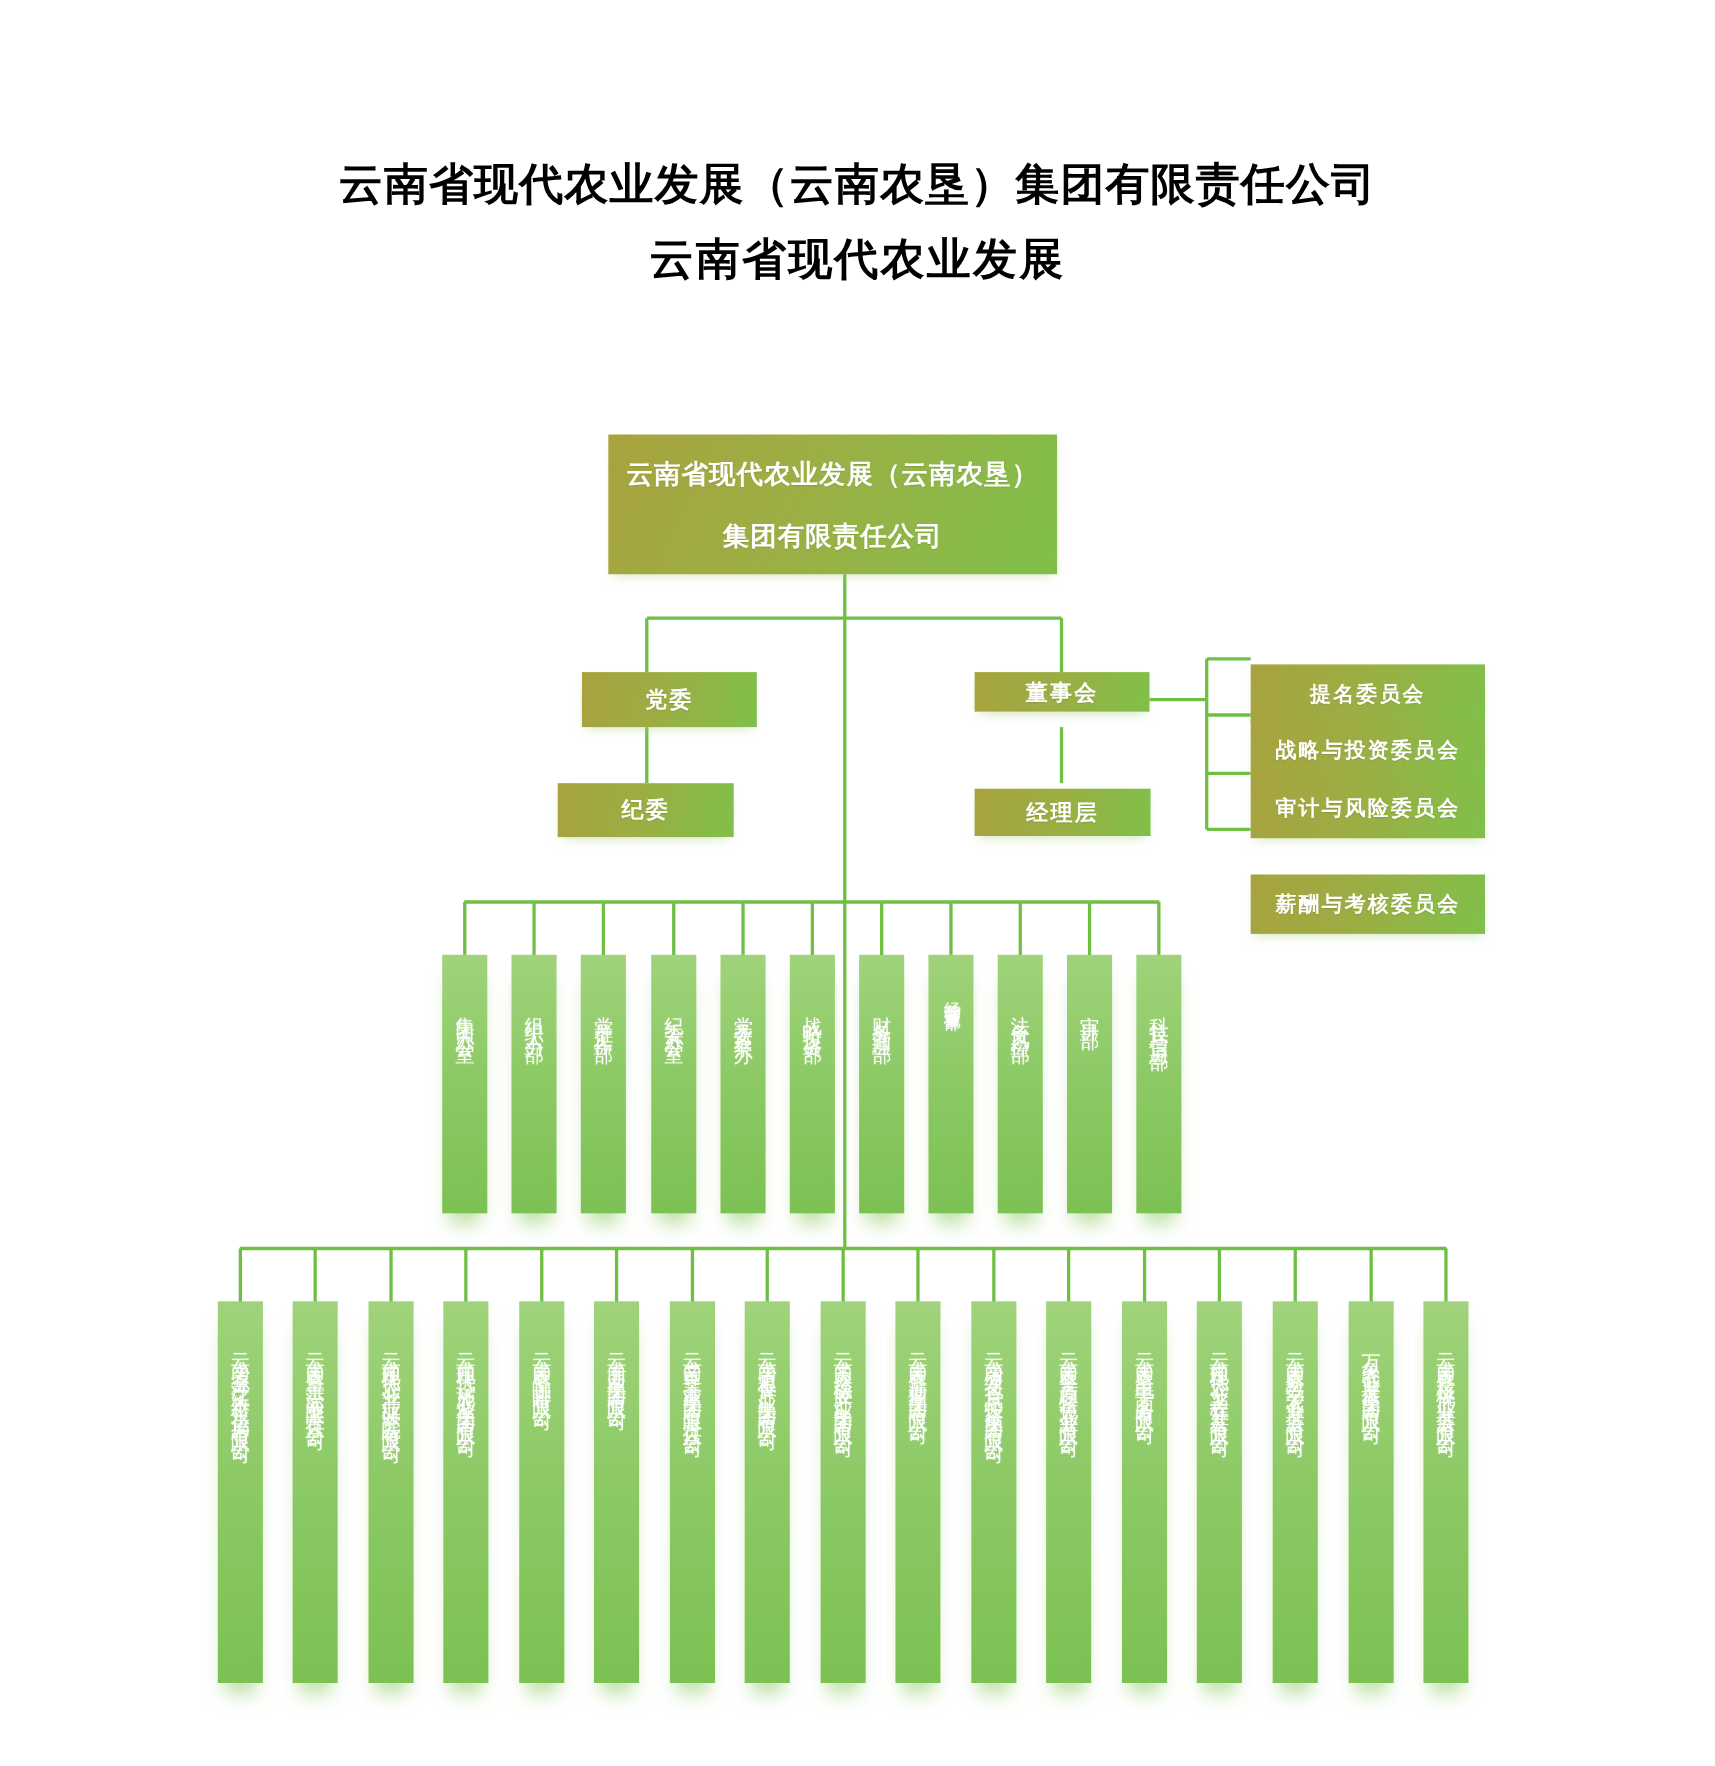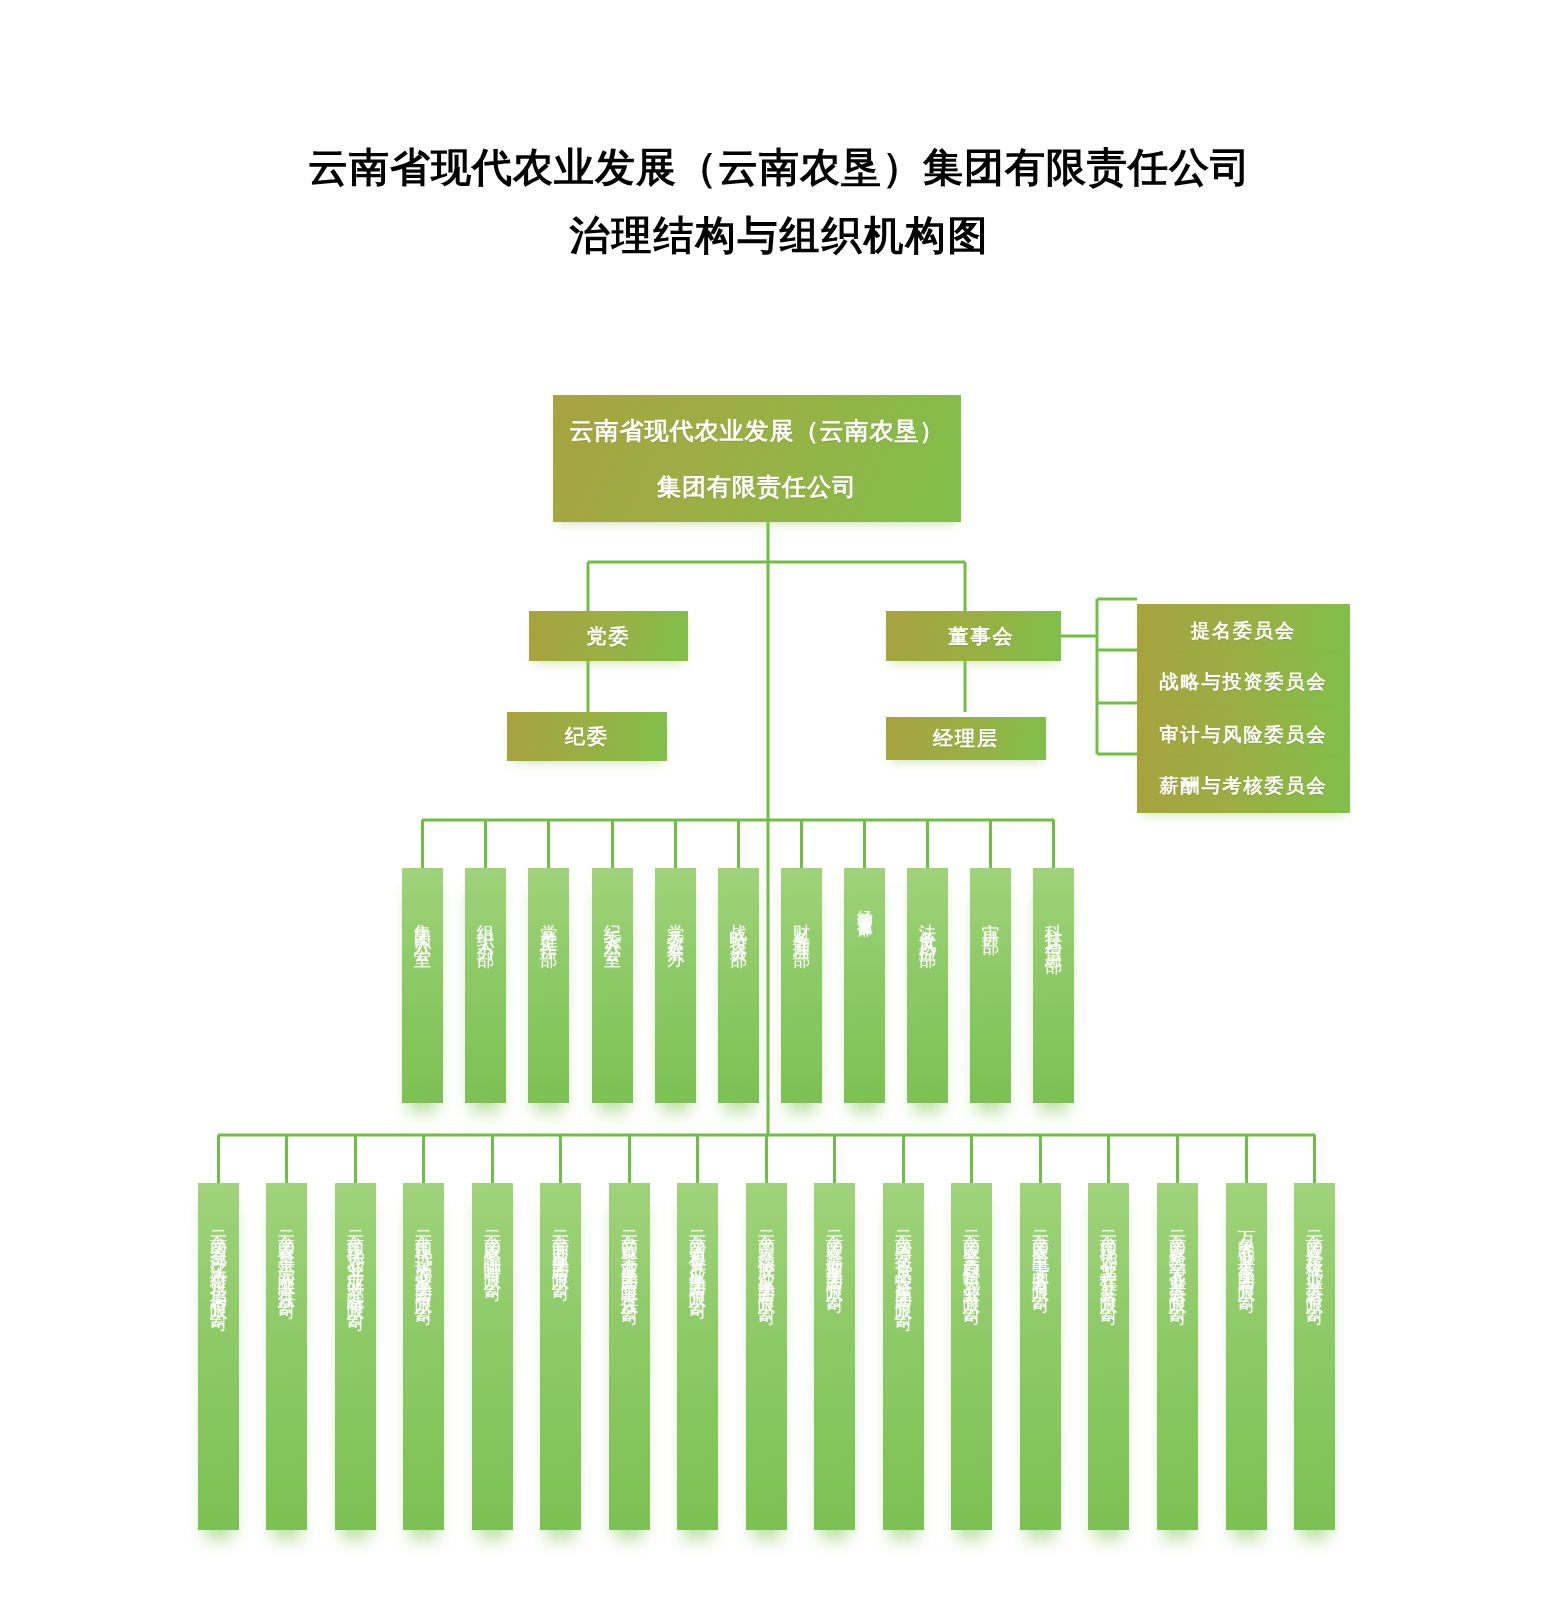--- a/index.html
+++ b/index.html
@@ -57,21 +57,21 @@
     justify-content: center;
     gap: 24px;
     background: linear-gradient(115deg, #a8a33f 0%, #9dae44 40%, #7fc04a 100%);
     font-size: 24px;
     font-weight: bold;
     letter-spacing: 1px;
   }
   .gov-box { font-size: 20px; font-weight: bold; letter-spacing: 2px; }
   #box-party      { left: 509px; top: 611px; width: 159px; height: 50px; margin-left: 20px; }
   #box-discipline { left: 507px; top: 712px; width: 160px; height: 49px; }
-  #box-board      { left: 886px; top: 611px; width: 159px; height: 50px; padding-left: 16px; }
+  #box-board      { left: 886px; top: 611px; width: 159px; height: 36px; }
   #box-management { left: 886px; top: 677px; width: 160px; height: 43px; margin-top: 40px; }
 
   .committee-box {
     left: 1137px; width: 213px; height: 54px;
     font-size: 19px; font-weight: bold; letter-spacing: 2px; margin-top: 28px;
   }
 
   
   .vbox {
     position: absolute;
@@ -95,21 +95,21 @@
   .sub .vcol { padding-top: 34px; letter-spacing: 6px; }
   .dept.has-suffix .vcol { font-size: 15.5px; letter-spacing: 2.5px; padding-top: 30px; }
   .vsuffix { font-size: 11.5px; letter-spacing: 0.5px; }
 </style>
 </head>
 <body>
 
 <div id="canvas">
 
   <div id="title1" class="title-line">云南省现代农业发展（云南农垦）集团有限责任公司</div>
-  <div id="title2" class="title-line">治理结构与组织机构图</div>
+  <div id="title2" class="title-line">云南省现代农业发展</div>
 
   <svg id="connectors" width="1559" height="1605">
 
     <g>
       <line x1="768" y1="522" x2="768" y2="1135"></line>
     </g>
 
     <g>
       <line x1="588" y1="562" x2="965" y2="562"></line>
       <line x1="588" y1="562" x2="588" y2="611"></line>
@@ -184,21 +184,21 @@
 
   <div class="hbox committee-box" style="top:576px">
     <span>提名委员会</span>
   </div>
   <div class="hbox committee-box" style="top:627px">
     <span>战略与投资委员会</span>
   </div>
   <div class="hbox committee-box" style="top:680px">
     <span>审计与风险委员会</span>
   </div>
-  <div class="hbox committee-box" style="top:731px">
+  <div class="hbox committee-box" style="top:767px">
     <span>薪酬与考核委员会</span>
   </div>
 
   <div class="vbox dept" style="left:402px">
     <div class="vcol"><span>集团办公室</span><span class="vsuffix"></span></div>
   </div>
   <div class="vbox dept" style="left:465px">
     <div class="vcol"><span>组织人力部</span><span class="vsuffix"></span></div>
   </div>
   <div class="vbox dept" style="left:528px">

